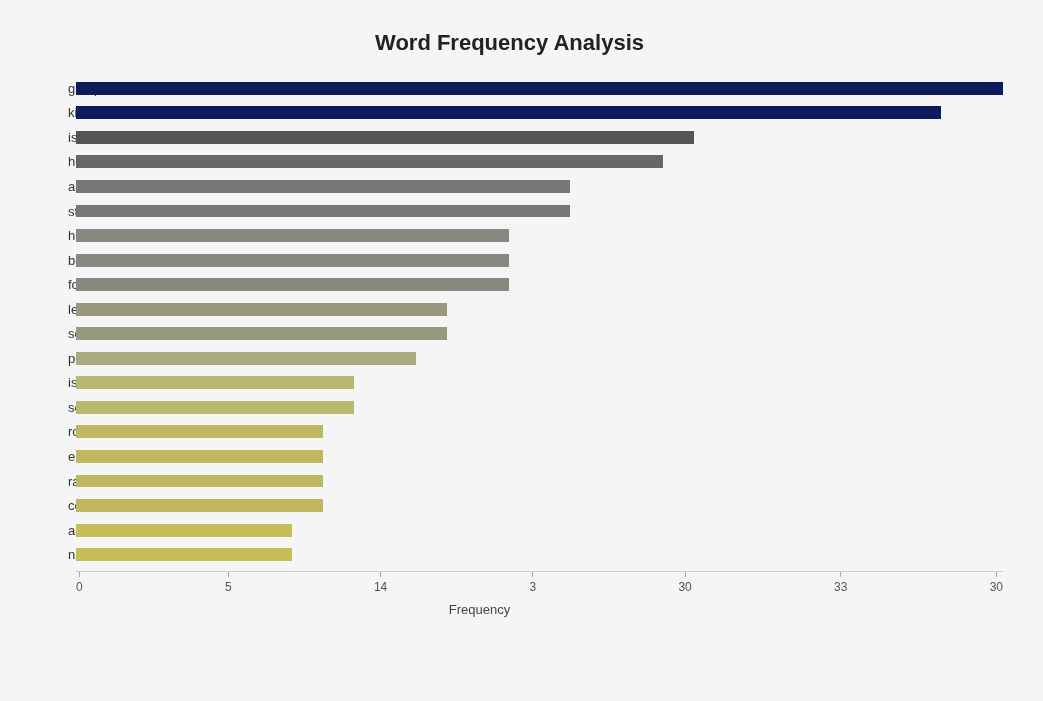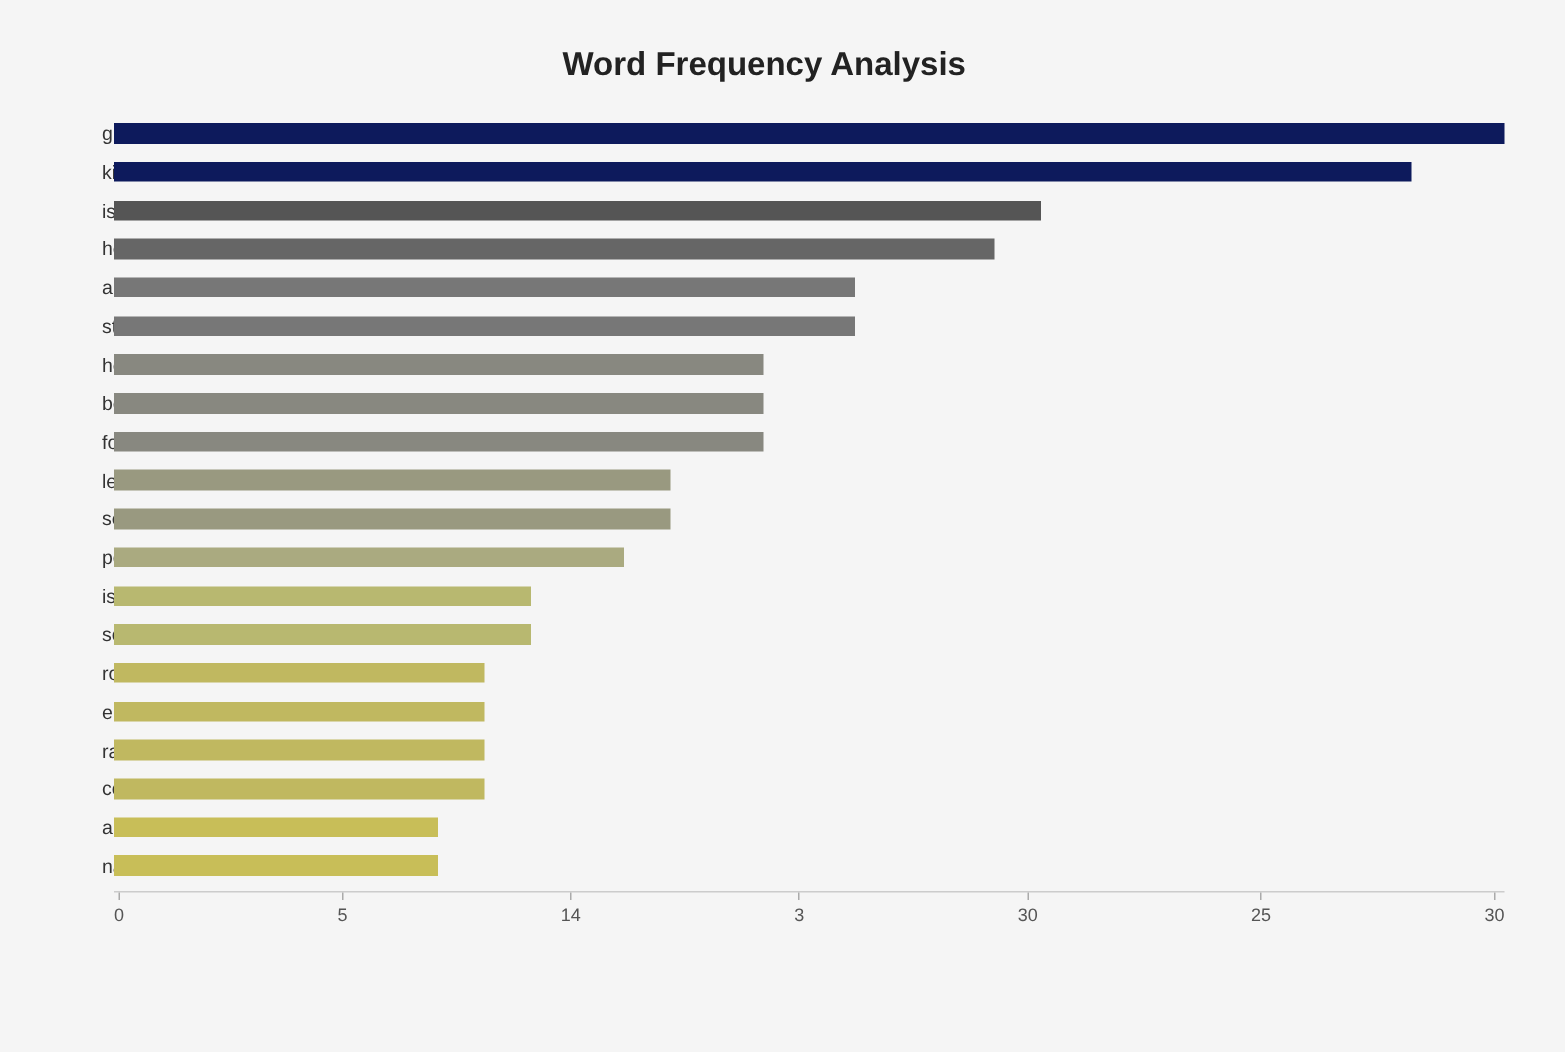--- a/index.html
+++ b/index.html
@@ -247,22 +247,23 @@
           <div class="x-tick">
             <div class="x-tick-line"></div>
             <span>3</span>
           </div>
           <div class="x-tick">
             <div class="x-tick-line"></div>
             <span>30</span>
           </div>
           <div class="x-tick">
             <div class="x-tick-line"></div>
-            <span>25</span>
+            <span>33</span>
           </div>
           <div class="x-tick">
             <div class="x-tick-line"></div>
             <span>30</span>
           </div>
         </div>
     </div>
+    <div class="x-axis-label">Frequency</div>
   </div>
 </div>
 
 </body></html>

